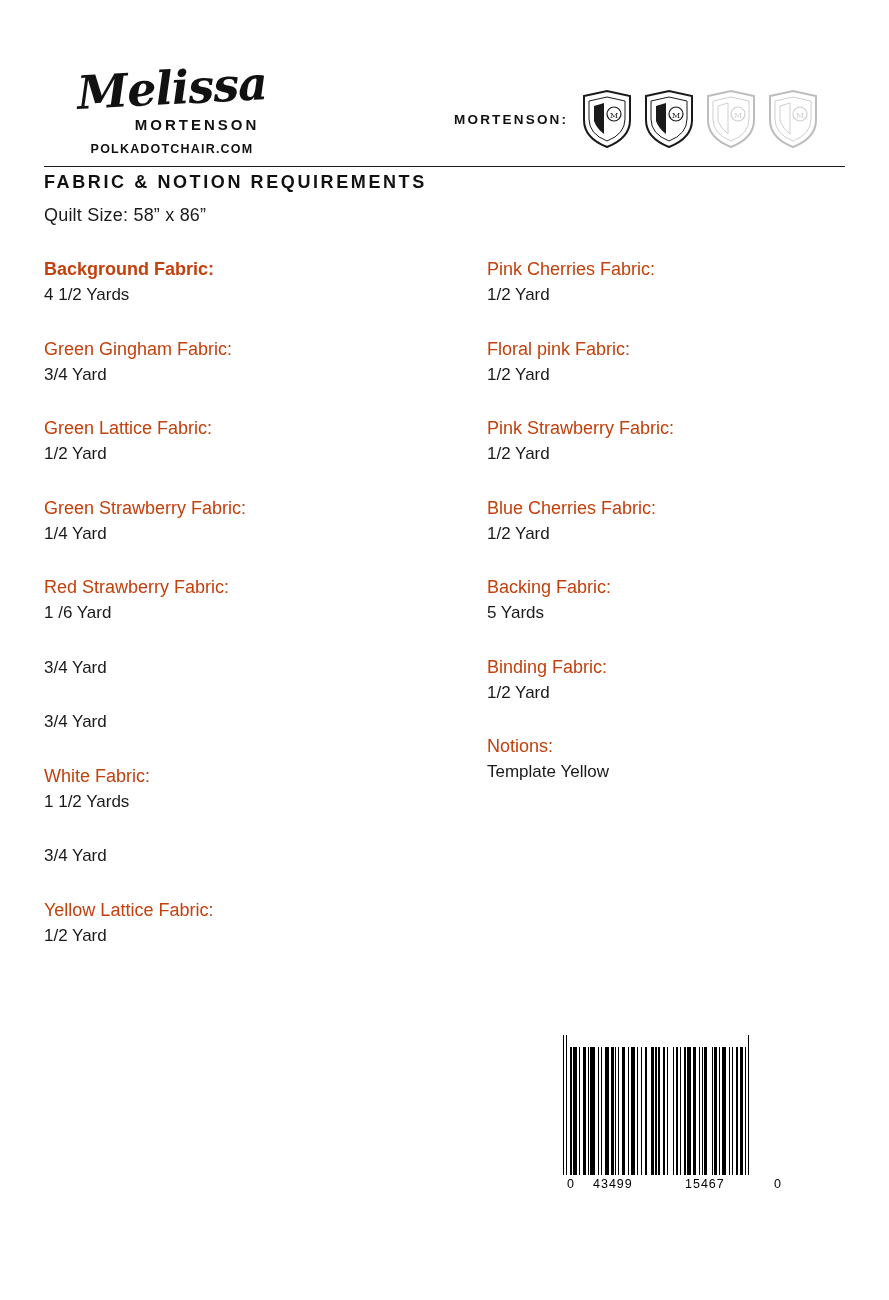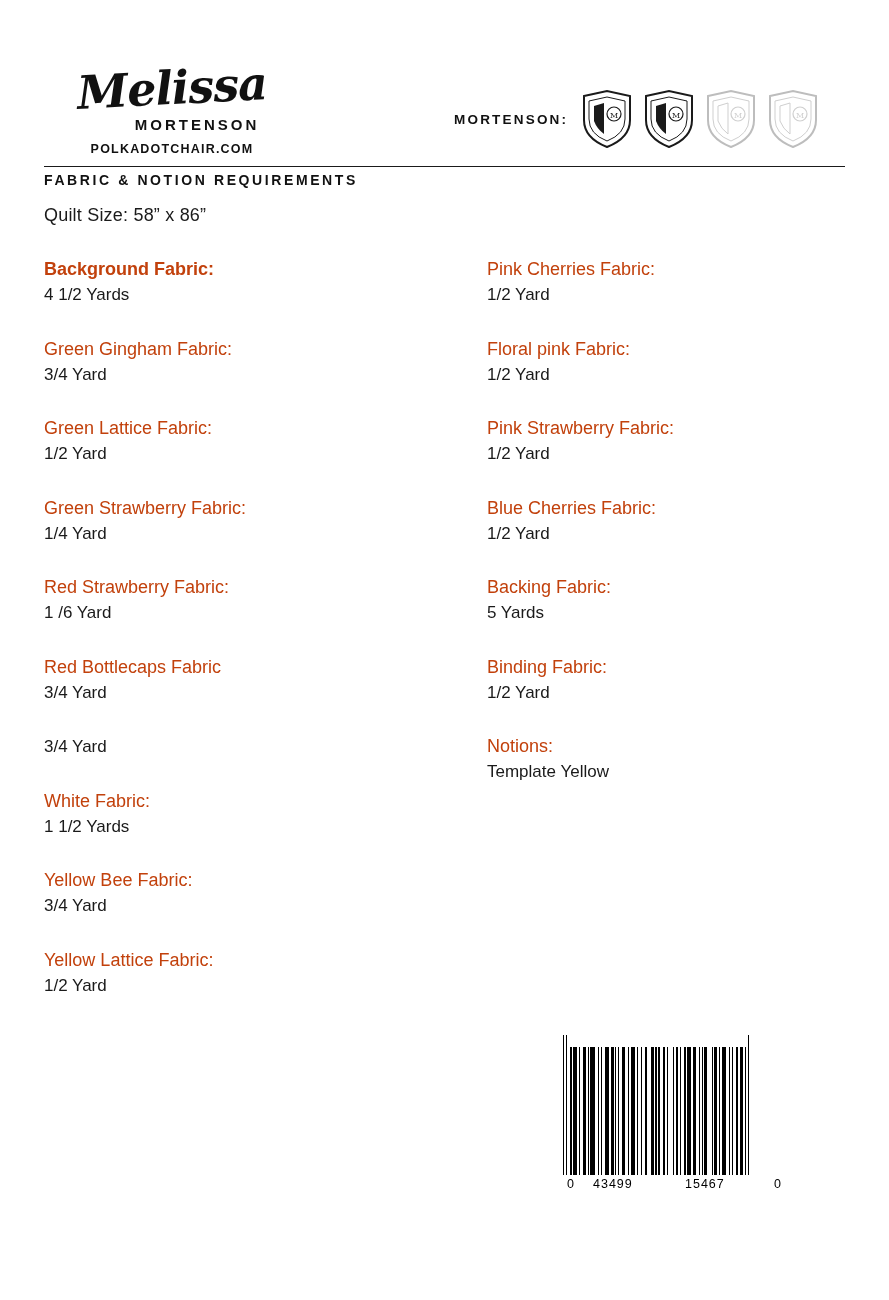--- a/index.html
+++ b/index.html
@@ -86,21 +86,21 @@
     position: absolute;
     left: 44px;
     right: 44px;
     top: 166px;
     border-top: 1px solid #1a1a1a;
   }
   .section-title {
     position: absolute;
     left: 44px;
     top: 172px;
-    font-size: 14px;
+    font-size: 18px;
     font-weight: bold;
     letter-spacing: 2.6px;
     color: #111;
   }
   .quilt-size {
     position: absolute;
     left: 44px;
     top: 205px;
     font-size: 18px;
     color: #1a1a1a;
@@ -241,32 +241,30 @@
     </div>
     <div class="entry">
       <div class="name">Green Strawberry Fabric:</div>
       <div class="amount">1/4 Yard</div>
     </div>
     <div class="entry">
       <div class="name">Red Strawberry Fabric:</div>
       <div class="amount">1 /6 Yard</div>
     </div>
     <div class="entry">
-      <div class="name">Red Bottlecaps Fabric</div>
       <div class="amount">3/4 Yard</div>
     </div>
     <div class="entry">
       <div class="amount">3/4 Yard</div>
     </div>
     <div class="entry">
       <div class="name">White Fabric:</div>
       <div class="amount">1 1/2 Yards</div>
     </div>
     <div class="entry">
-      <div class="name">Yellow Bee Fabric:</div>
       <div class="amount">3/4 Yard</div>
     </div>
     <div class="entry">
       <div class="name">Yellow Lattice Fabric:</div>
       <div class="amount">1/2 Yard</div>
     </div>
   </div>
 
   <div class="col right">
     <div class="entry">

